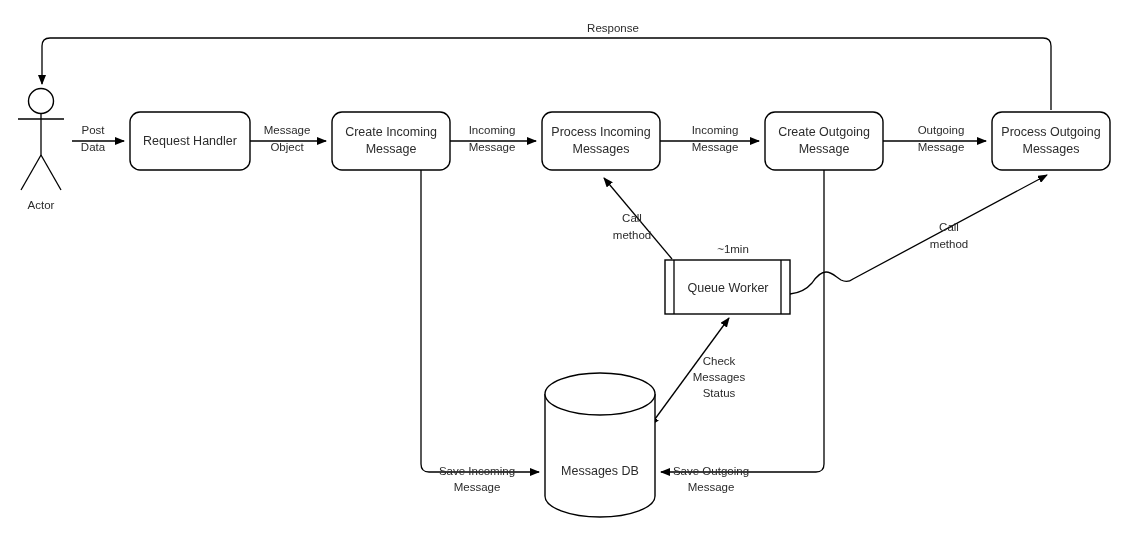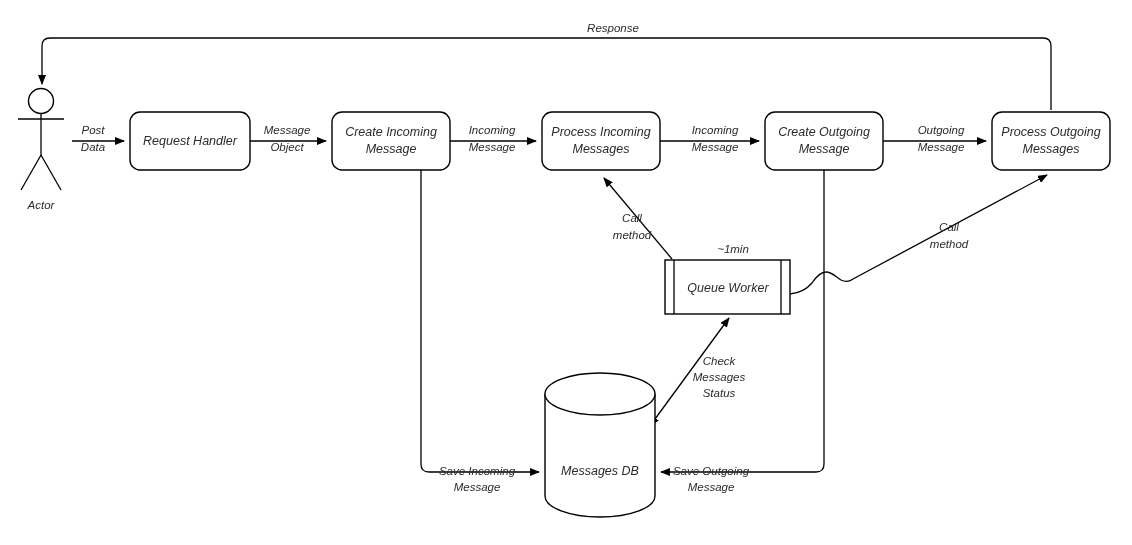--- a/index.html
+++ b/index.html
@@ -10,21 +10,20 @@
   body {
     width: 1132px;
     height: 545px;
     font-family: "Liberation Sans", sans-serif;
     overflow: hidden;
   }
   #diagram-root {
     position: relative;
     width: 1132px;
     height: 497px;
-    font-style: italic;
   }
   svg#flow {
     display: block;
     width: 1132px;
     height: 545px;
   }
   .shape-stroke {
     fill: #ffffff;
     stroke: #000000;
     stroke-width: 1.4;

